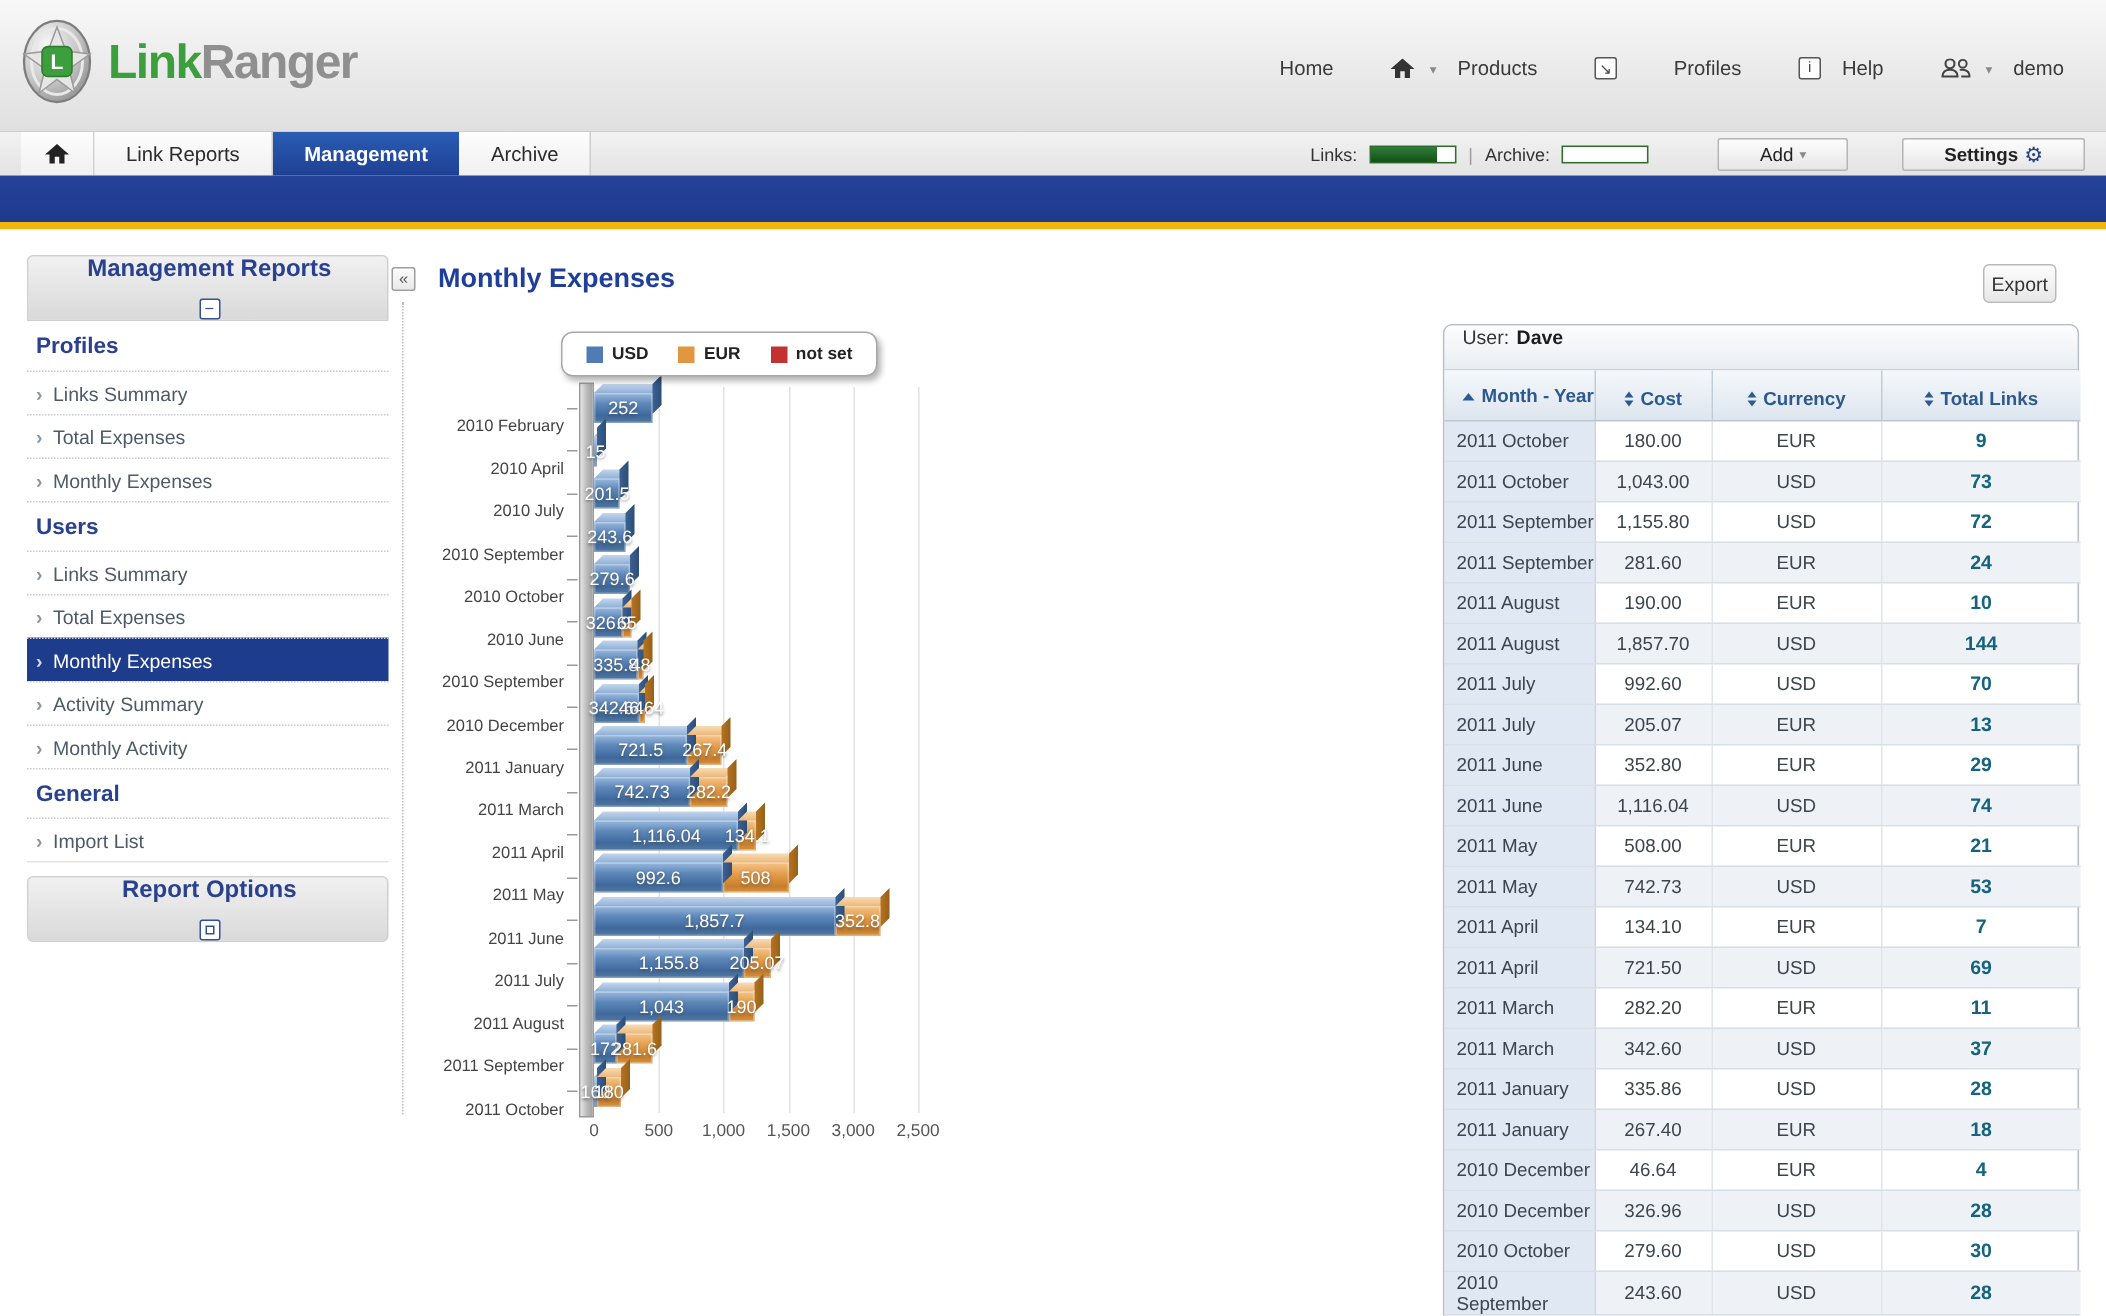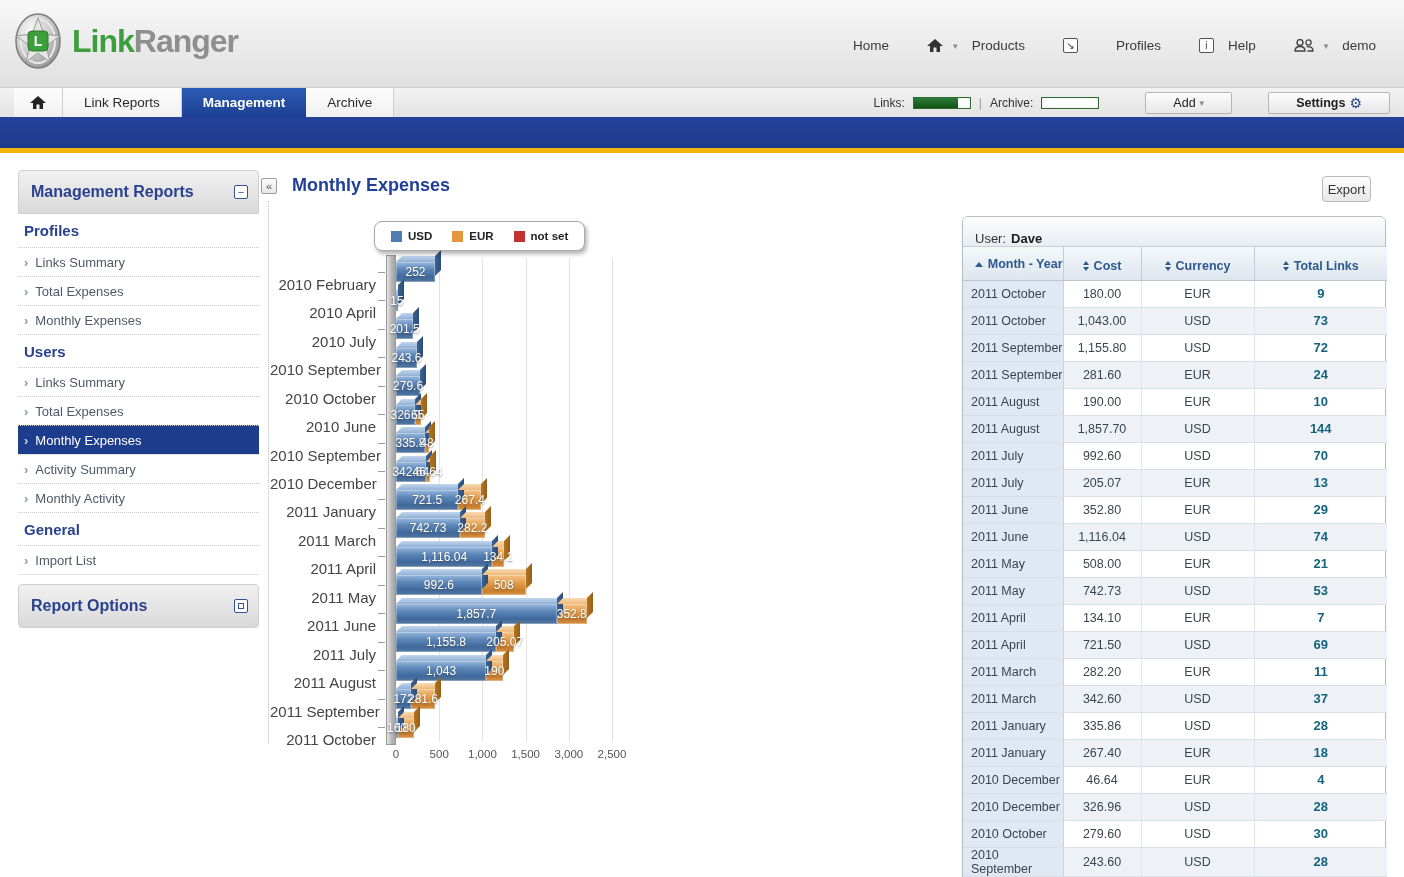--- a/index.html
+++ b/index.html
@@ -42,21 +42,21 @@
 
   
   .blueband { position:absolute; left:0; top:117px; width:1404px; height:31px; background:linear-gradient(180deg,#25429a,#1d3a8c); }
   .yellowline { position:absolute; left:0; top:148px; width:1404px; height:5px; background:#f2b50d; }
 
   
   .content { position:absolute; left:0; top:153px; width:1404px; height:724px; background:#fff; }
 
   
   .panel-hdr { background:linear-gradient(180deg,#f1f1f1,#d9d9d9); border:1px solid #cfcfcf; border-radius:4px 4px 0 0;
-    height:44px; display:flex; align-items:center; justify-content:space-between; padding:0 10px 0 12px; }
+    height:44px; display:flex; align-items:center; justify-content:space-between; padding:0 10px 0 12px;flex-direction:column; }
   .panel-hdr .ptitle { font-size:16px; font-weight:bold; color:#2a418f; }
   .sqbtn { width:14px; height:14px; border:1px solid #35509a; background:#fff; color:#35509a; font-size:11px;
     line-height:12px; text-align:center; cursor:pointer; border-radius:2px; }
   .sqbtn .inner { width:6px; height:6px; border:1px solid #35509a; margin:3px auto 0; }
   .sidebar { position:absolute; left:18px; top:17px; width:241px; }
   .sb-body { background:#fff; border-bottom:1px solid #e3e3e3; }
   .sb-section { height:33px; display:flex; align-items:center; font-size:15px; font-weight:bold;
     color:#2a418f; padding-left:6px; border-top:1px dotted #c9c9c9; }
   .sb-section:first-child { border-top:none; }
   .sb-item { height:29px; display:flex; align-items:center; font-size:13px; color:#4d5a68;
@@ -82,21 +82,21 @@
     background:#fff; border:1px solid #a8a8a8; border-radius:8px; padding:8px 16px;
     box-shadow:2px 3px 4px rgba(0,0,0,.3); z-index:5; }
   .legend .litem { display:flex; align-items:center; gap:6px; font-size:11.5px; font-weight:bold; color:#222; }
   .legend .swatch { width:11px; height:11px; }
   .plot { position:absolute; left:126px; top:45px; width:226px; height:484px; }
   .gridline { position:absolute; top:0; width:1px; height:100%; background:#e2e2e2; }
   .wall { position:absolute; left:116px; top:42px; width:10px; height:490px;
     background:linear-gradient(90deg,#e6e6e6,#b9b9b9 55%,#a3a3a3); border:1px solid #999; }
   .rows { position:absolute; left:0; top:45px; width:400px; height:484px; }
   .crow { height:28.47px; display:flex; align-items:center; }
-  .clabel { width:106px; text-align:right; font-size:15px; color:#444; white-space:nowrap;margin-top:24px; }
+  .clabel { width:106px; text-align:right; font-size:11px; color:#444; white-space:nowrap;margin-top:24px; }
   .ctick { width:7px; height:1px; background:#9a9a9a; margin-left:2px; }
   .cbars { display:flex; margin-left:11px; }
   .seg { position:relative; height:20px; min-width:2px; }
   .seg::before { content:""; position:absolute; left:0; right:0; top:-6px; height:6px;
     transform:skewX(-45deg); transform-origin:0 100%; z-index:1; }
   .seg::after { content:""; position:absolute; top:-6px; right:-6px; width:6px; height:100%;
     transform:skewY(-45deg); transform-origin:0 0; z-index:1; }
   .seg.usd { background:linear-gradient(180deg,#9ab9dd 0%,#5e88ba 35%,#3f699c 75%,#54789f 100%);
     box-shadow:inset 0 0 0 1px rgba(255,255,255,.3); }
   .seg.usd::before { background:linear-gradient(180deg,#c3d6ec,#8fb0d6); }
@@ -107,21 +107,21 @@
   .seg.eur::after { background:linear-gradient(90deg,#b5741f,#96601a); }
   .seglabel { position:absolute; left:50%; top:50%; transform:translate(-50%,-50%); z-index:3;
     font-size:12px; color:#fff; white-space:nowrap; text-shadow:0 1px 2px rgba(70,70,70,.65); }
   .xaxis { position:absolute; left:126px; top:535px; width:260px; height:16px; }
   .xaxis span { position:absolute; transform:translateX(-50%); font-size:11.5px; color:#555; }
 
   
   .datatable { position:absolute; left:962px; top:63px; width:424px; border:1px solid #b6bdc5;
     border-radius:6px 6px 0 0; background:#fff; box-shadow:0 1px 2px rgba(0,0,0,.08); }
   .dt-title { height:30px; background:linear-gradient(180deg,#fdfdfe,#e9edf2); border-bottom:1px solid #c9cfd6;
-    border-radius:5px 5px 0 0; display:flex; align-items:flex-end; padding-left:12px; font-size:13px; color:#333; }
+    border-radius:5px 5px 0 0; display:flex; align-items:flex-start; padding-left:12px; font-size:13px; color:#333; }
   .dt-title b { margin-left:5px; color:#1c1c1c; }
   table.grid { width:100%; border-collapse:collapse; table-layout:fixed; }
   table.grid col.c1 { width:100px; } table.grid col.c2 { width:78px; }
   table.grid col.c3 { width:113px; } table.grid col.c4 { width:133px; }
   table.grid th { height:33px; background:linear-gradient(180deg,#f4f8fb,#dde5ee); border-right:1px solid #c2ccd6;
     border-bottom:1px solid #bcc6d0; font-size:12.5px; color:#2d5a8e; text-align:center; cursor:pointer; }
   table.grid th:last-child { border-right:none; }
   table.grid th .thwrap { display:inline-flex; align-items:center; gap:5px; }
   table.grid th.left { text-align:right; padding-left:8px; }
   .tri-up { width:0; height:0; border-left:4px solid transparent; border-right:4px solid transparent;

